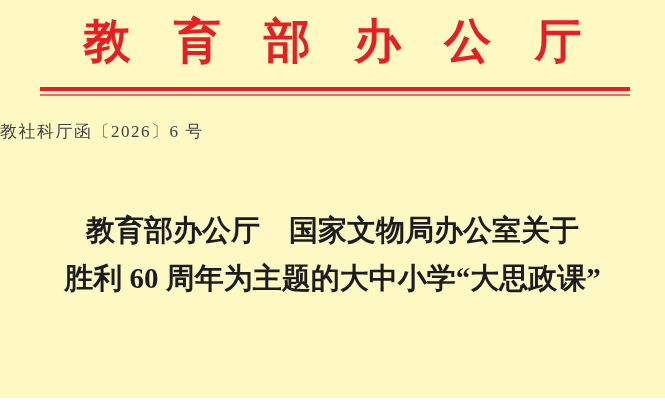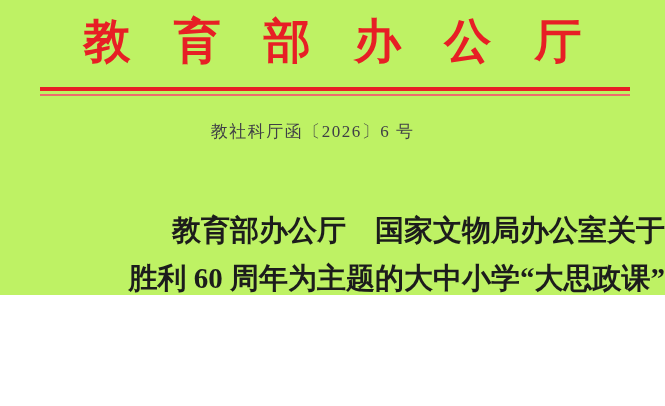--- a/index.html
+++ b/index.html
@@ -3,22 +3,22 @@
 <meta charset="utf-8">
 <style>
   html, body {
     margin: 0;
     padding: 0;
     background: #ffffff;
   }
   .page {
     position: relative;
     width: 665px;
-    height: 295px;
-    background: #bef264;
+    height: 398px;
+    background: #fef9c3;
     overflow: hidden;
     font-family: "Liberation Serif", "DejaVu Serif", serif;
   }
 
   
   .letterhead {
     position: absolute;
     top: 14px;
     left: 0;
     width: 100%;
@@ -50,35 +50,35 @@
     height: 2px;
     background: #ef696d;
   }
 
   
   .doc-number {
     position: absolute;
     top: 119px;
     left: 0;
     right: 40px;
-    text-align: center;
+    text-align: left;
     color: #3f3f46;
     font-size: 17px;
     line-height: 26px;
     letter-spacing: 1.5px;
     white-space: nowrap;
   }
 
   
   .doc-title {
     position: absolute;
     top: 206px;
     left: 0;
     width: 100%;
-    text-align: right;
+    text-align: center;
     color: #1c1c1c;
     font-size: 29px;
     font-weight: bold;
     line-height: 48px;
   }
   .doc-title .title-line {
     white-space: nowrap;
   }
 </style>
 </head>

